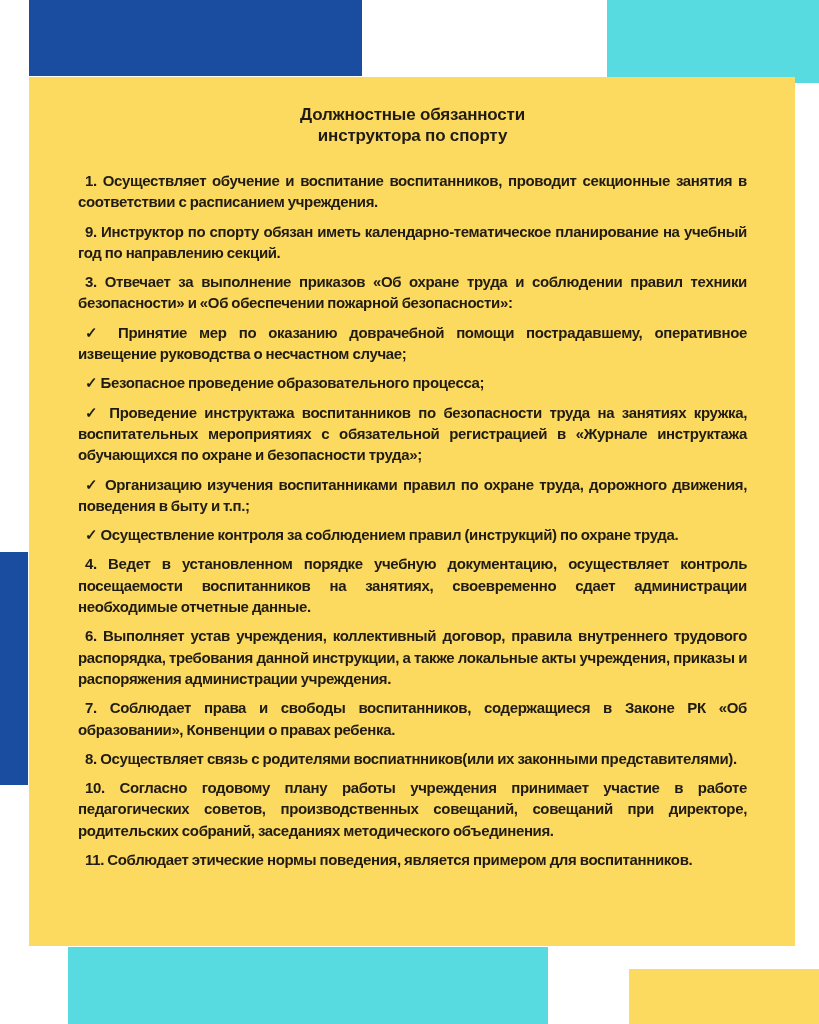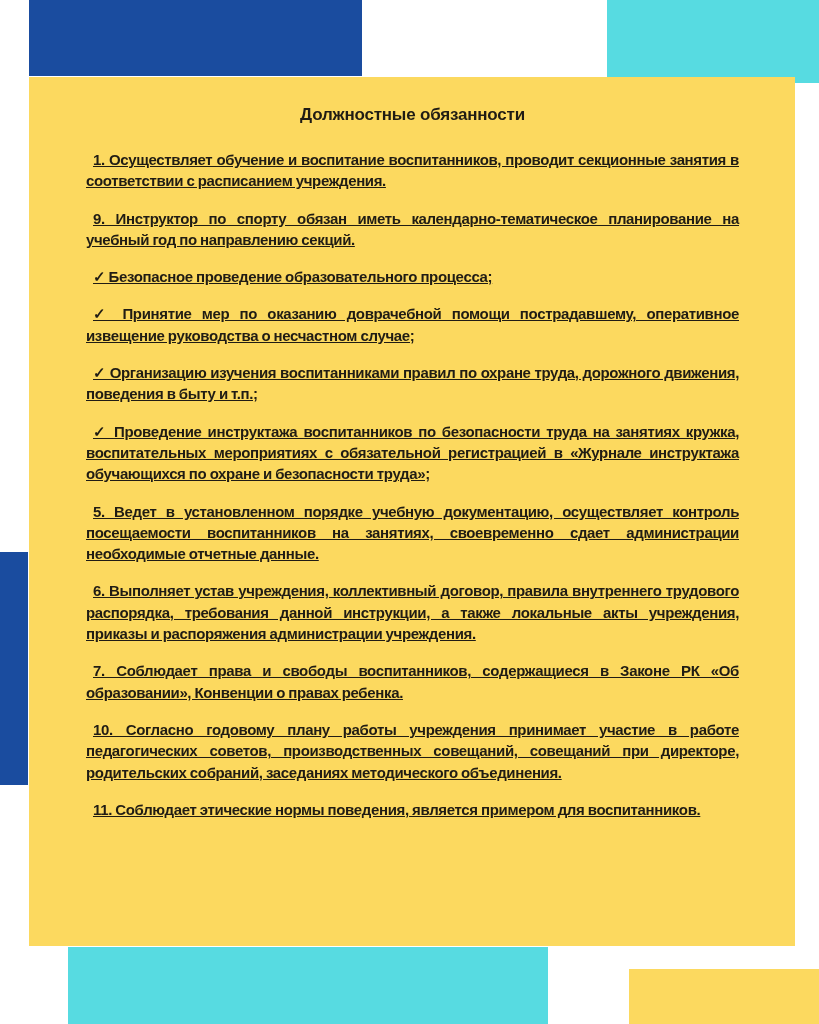--- a/index.html
+++ b/index.html
@@ -43,46 +43,49 @@
   .title .line { display: block; }
   .doc-body {
     font-weight: bold;
     font-size: 15px;
     line-height: 21.3px;
     letter-spacing: -0.35px;
     word-spacing: -0.5px;
     text-align: justify;
   }
   .para {
-    margin: 16px;
+    margin: 8px;
     text-indent: 7px;
-    text-decoration: underline;
   }
 </style>
 </head>
 <body>
 
 <div class="canvas">
   <div class="rect blue-top"></div>
   <div class="rect cyan-top"></div>
   <div class="rect blue-left"></div>
   <div class="rect cyan-bottom"></div>
   <div class="rect yellow-bottom"></div>
 
   <div class="card">
     <h1 class="title">
       <span class="line">Должностные обязанности</span>
+      <span class="line">инструктора по спорту</span>
     </h1>
     <div class="doc-body">
         <p class="para">1. Осуществляет обучение и воспитание воспитанников, проводит секционные занятия в соответствии с расписанием учреждения.</p>
         <p class="para">9. Инструктор по спорту обязан иметь календарно-тематическое планирование на учебный год по направлению секций.</p>
+        <p class="para">3. Отвечает за выполнение приказов «Об охране труда и соблюдении правил техники безопасности» и «Об обеспечении пожарной безопасности»:</p>
+        <p class="para">✓ Принятие мер по оказанию доврачебной помощи пострадавшему, оперативное извещение руководства о несчастном случае;</p>
         <p class="para">✓ Безопасное проведение образовательного процесса;</p>
-        <p class="para">✓ Принятие мер по оказанию доврачебной помощи пострадавшему, оперативное извещение руководства о несчастном случае;</p>
+        <p class="para">✓ Проведение инструктажа воспитанников по безопасности труда на занятиях кружка, воспитательных мероприятиях с обязательной регистрацией в «Журнале инструктажа обучающихся по охране и безопасности труда»;</p>
         <p class="para">✓ Организацию изучения воспитанниками правил по охране труда, дорожного движения, поведения в быту и т.п.;</p>
-        <p class="para">✓ Проведение инструктажа воспитанников по безопасности труда на занятиях кружка, воспитательных мероприятиях с обязательной регистрацией в «Журнале инструктажа обучающихся по охране и безопасности труда»;</p>
-        <p class="para">5. Ведет в установленном порядке учебную документацию, осуществляет контроль посещаемости воспитанников на занятиях, своевременно сдает администрации необходимые отчетные данные.</p>
+        <p class="para">✓ Осуществление контроля за соблюдением правил (инструкций) по охране труда.</p>
+        <p class="para">4. Ведет в установленном порядке учебную документацию, осуществляет контроль посещаемости воспитанников на занятиях, своевременно сдает администрации необходимые отчетные данные.</p>
         <p class="para">6. Выполняет устав учреждения, коллективный договор, правила внутреннего трудового распорядка, требования данной инструкции, а также локальные акты учреждения, приказы и распоряжения администрации учреждения.</p>
         <p class="para">7. Соблюдает права и свободы воспитанников, содержащиеся в Законе РК «Об образовании», Конвенции о правах ребенка.</p>
+        <p class="para">8. Осуществляет связь с родителями воспиатнников(или их законными представителями).</p>
         <p class="para">10. Согласно годовому плану работы учреждения принимает участие в работе педагогических советов, производственных совещаний, совещаний при директоре, родительских собраний, заседаниях методического объединения.</p>
         <p class="para">11. Соблюдает этические нормы поведения, является примером для воспитанников.</p>
       </div>
   </div>
 </div>
 
 </body></html>

